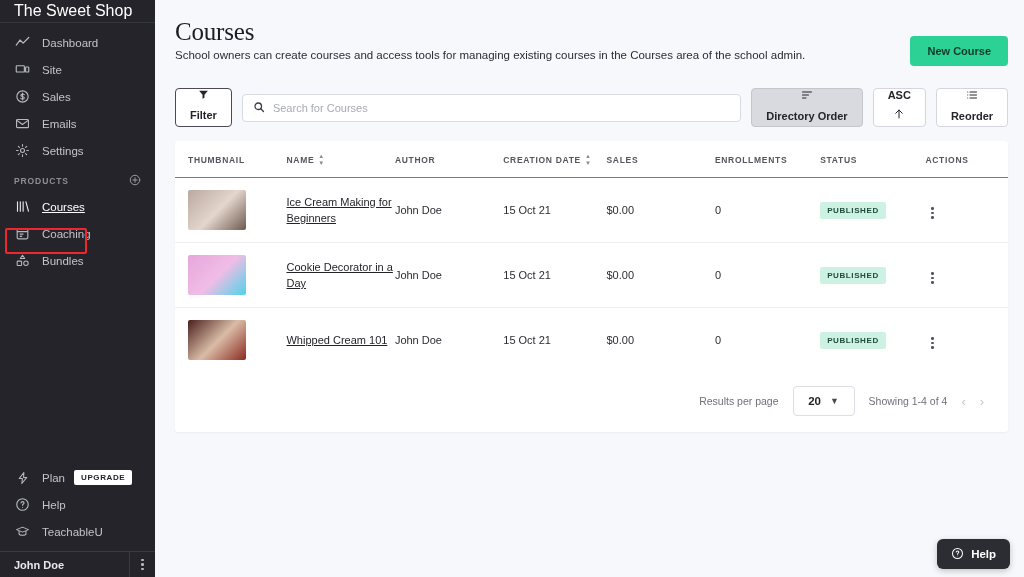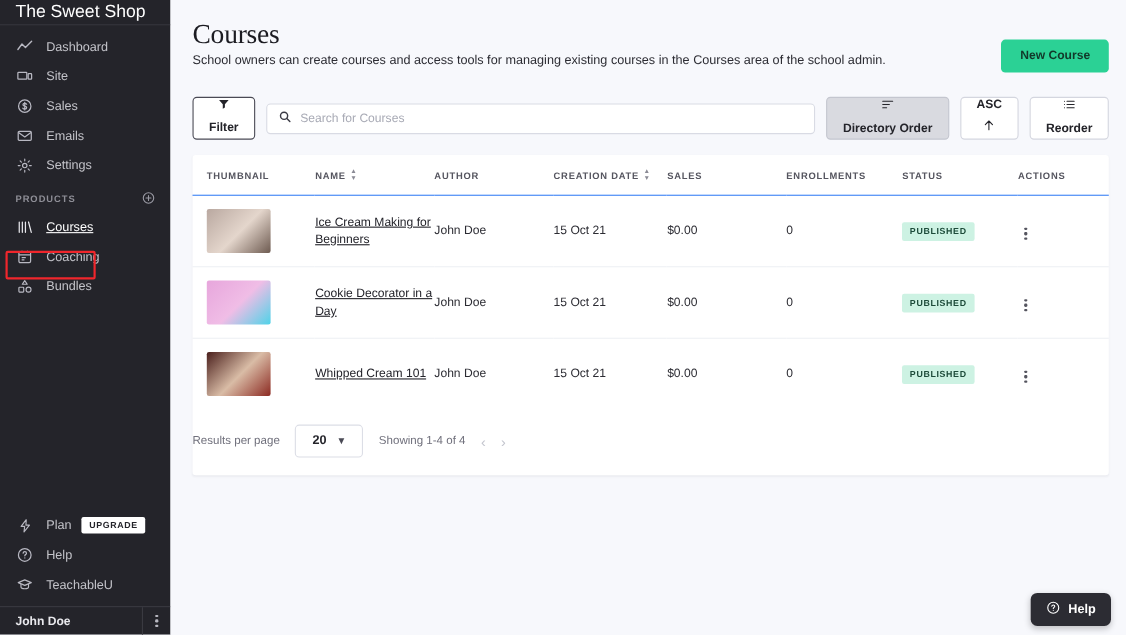--- a/index.html
+++ b/index.html
@@ -191,21 +191,21 @@
   .badge {
     display: inline-block;
     background: #cdf2e3; color: #1d4b3a;
     font-size: 8px; font-weight: bold; letter-spacing: 0.6px;
     padding: 4px 7px; border-radius: 2px;
   }
   .kebab-cell { cursor: pointer; display: inline-flex; padding: 2px 6px; }
 
   
   .pager {
-    display: flex; align-items: center; 
+    display: flex; align-items: center; justify-content: flex-end;
     gap: 14px;
     padding: 14px 24px 16px 0;
     font-size: 10.5px; color: #70707c;
   }
   .select-box {
     height: 30px; min-width: 62px;
     background: #ffffff; border: 1px solid #dcdee6;
     border-radius: 4px;
     display: inline-flex; align-items: center; justify-content: center; gap: 9px;
     font-size: 11.5px; font-weight: bold; color: #24242a;

